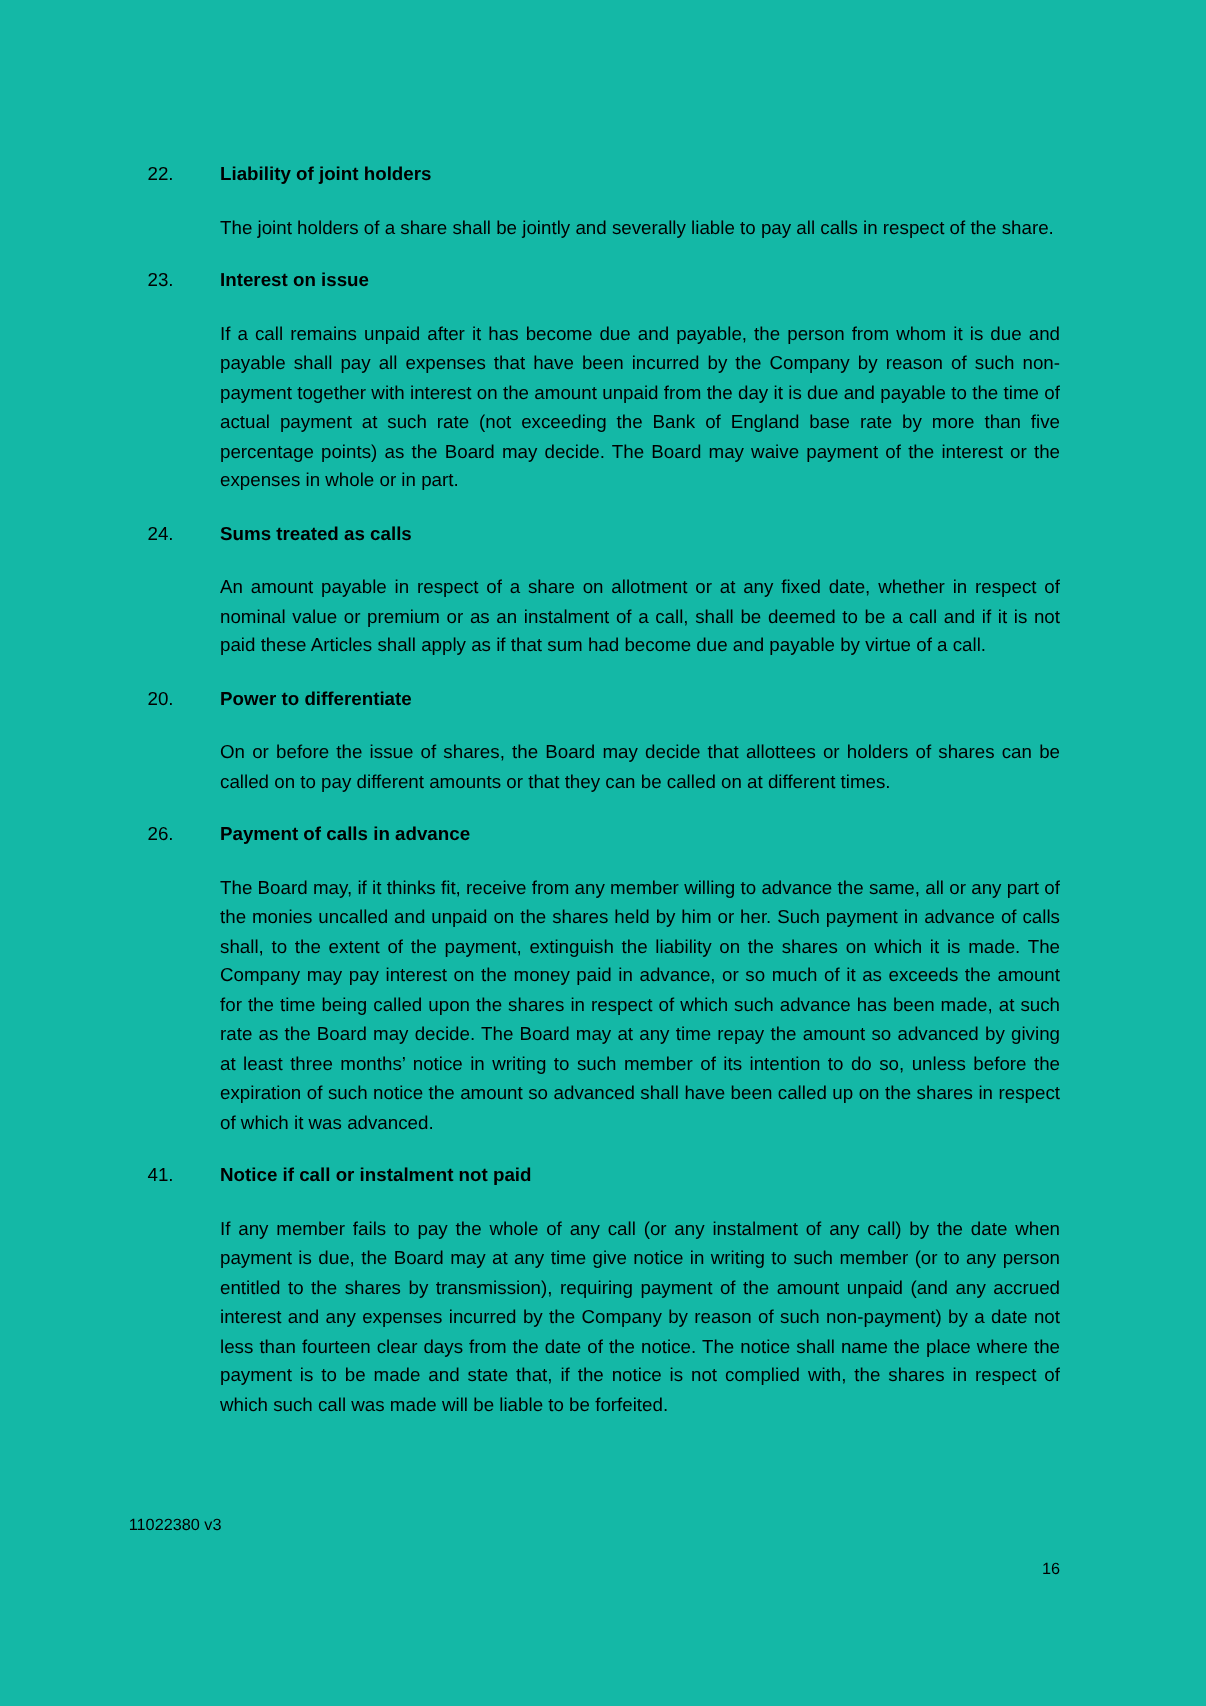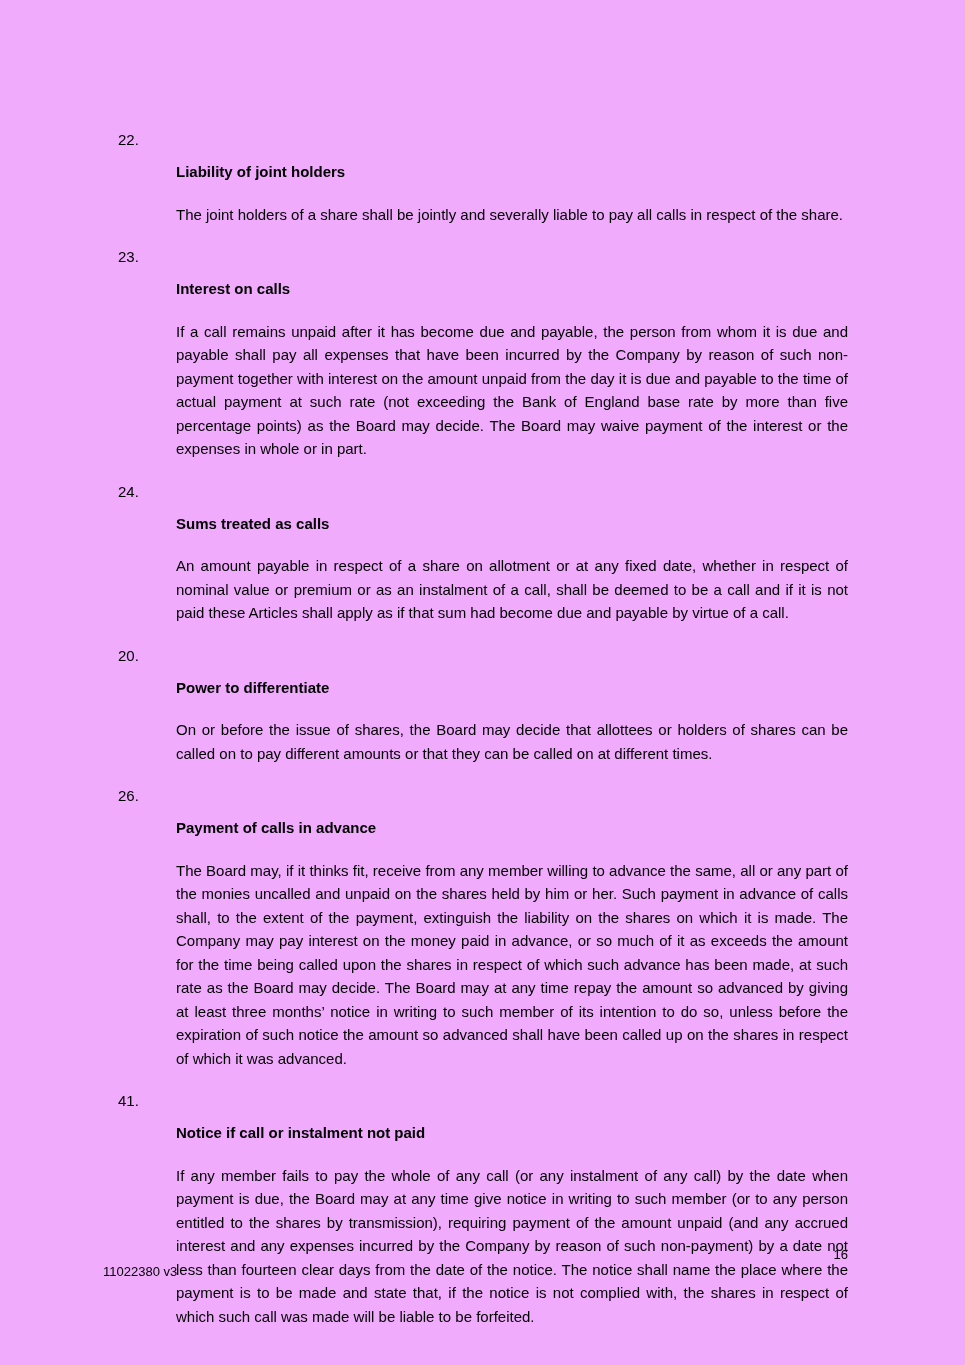--- a/index.html
+++ b/index.html
@@ -4,21 +4,21 @@
 <style>
   html, body {
     margin: 0;
     padding: 0;
     background: #ffffff;
   }
   .page {
     position: relative;
     width: 965px;
     height: 1365px;
-    background: #f0abfc;
+    background: #14b8a6;
     overflow: hidden;
     font-family: "Liberation Sans", sans-serif;
     color: #000000;
   }
   .content {
     position: absolute;
     left: 118px;
     top: 128px;
     width: 730px;
   }
@@ -28,21 +28,20 @@
   }
   .section-number {
     flex: 0 0 58px;
     width: 58px;
     font-size: 15px;
     line-height: 23.5px;
   }
   .section-content {
     flex: 1 1 auto;
     min-width: 0;
-    margin-top: 32px;
   }
   .section-heading {
     margin: 0 0 19px 0;
     font-size: 15px;
     font-weight: bold;
     line-height: 23.5px;
   }
   .section-body {
     margin: 0 0 19px 0;
     font-size: 15px;
@@ -54,21 +53,21 @@
     left: 118px;
     top: 1247px;
     width: 730px;
     text-align: right;
     font-size: 13px;
     line-height: 15px;
   }
   .doc-id {
     position: absolute;
     left: 103px;
-    top: 1264px;
+    top: 1212px;
     font-size: 13px;
     line-height: 15px;
   }
 </style>
 </head>
 <body>
 
 <div class="page">
   <div class="content">
 
@@ -76,21 +75,21 @@
       <div class="section-number">22.</div>
       <div class="section-content">
         <h2 class="section-heading">Liability of joint holders</h2>
         <p class="section-body">The joint holders of a share shall be jointly and severally liable to pay all calls in respect of the share.</p>
       </div>
     </div>
 
     <div class="section">
       <div class="section-number">23.</div>
       <div class="section-content">
-        <h2 class="section-heading">Interest on calls</h2>
+        <h2 class="section-heading">Interest on issue</h2>
         <p class="section-body">If a call remains unpaid after it has become due and payable, the person from whom it is due and payable shall pay all expenses that have been incurred by the Company by reason of such non-payment together with interest on the amount unpaid from the day it is due and payable to the time of actual payment at such rate (not exceeding the Bank of England base rate by more than five percentage points) as the Board may decide. The Board may waive payment of the interest or the expenses in whole or in part.</p>
       </div>
     </div>
 
     <div class="section">
       <div class="section-number">24.</div>
       <div class="section-content">
         <h2 class="section-heading">Sums treated as calls</h2>
         <p class="section-body">An amount payable in respect of a share on allotment or at any fixed date, whether in respect of nominal value or premium or as an instalment of a call, shall be deemed to be a call and if it is not paid these Articles shall apply as if that sum had become due and payable by virtue of a call.</p>
       </div>

